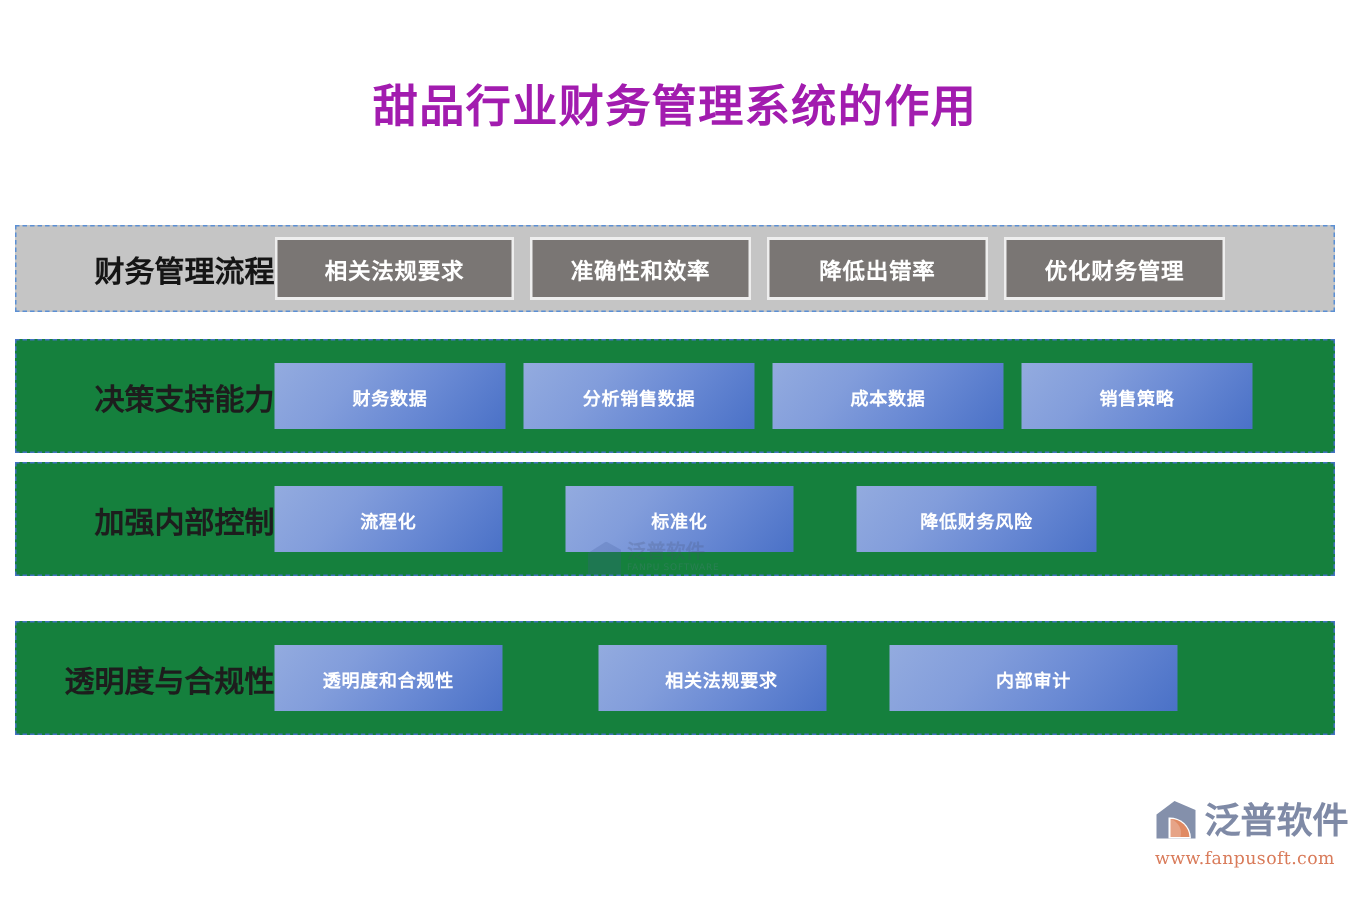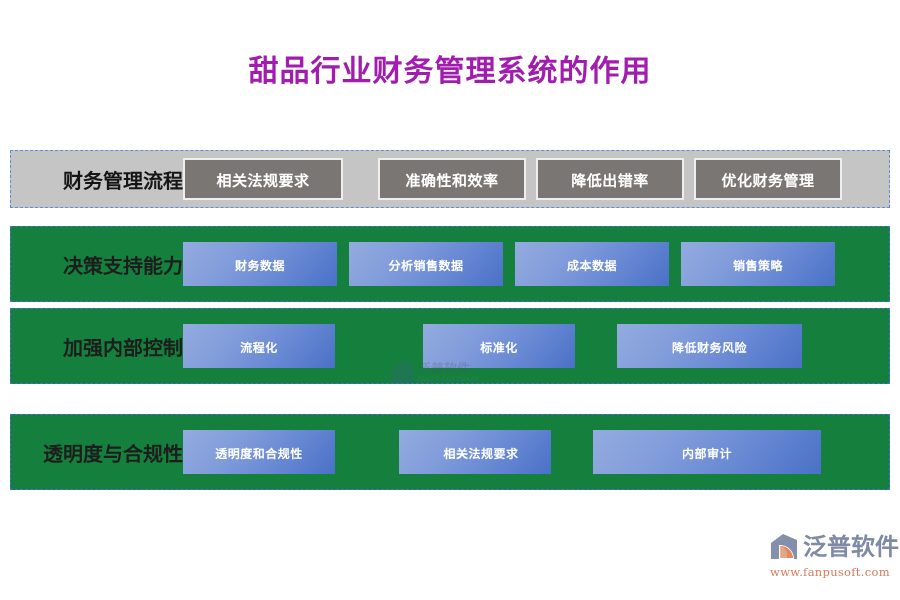--- a/index.html
+++ b/index.html
@@ -96,21 +96,21 @@
     align-items: center;
     justify-content: center;
     color: #ffffff;
     font-size: 15px;
     font-weight: bold;
     font-family: "DejaVu Sans", "Liberation Sans", sans-serif;
     white-space: nowrap;
     letter-spacing: 0.5px;
   }
   .gbox.w1 { width: 160px; }
-  .gbox.w2 { width: 148px; margin-left: 25px; }
+  .gbox.w2 { width: 148px; }
   .gbox.w3 { width: 148px; }
   .gbox.w4 { width: 148px; }
 
   
   .bbox {
     height: 44px;
     box-sizing: border-box;
     background: linear-gradient(130deg, #93abdf 0%, #829ddb 32%, #6a8ad4 62%, #4a71c7 100%);
     display: flex;
     align-items: center;
@@ -121,27 +121,27 @@
     font-family: "DejaVu Sans", "Liberation Sans", sans-serif;
     white-space: nowrap;
     letter-spacing: 0.5px;
   }
 
   
   .row-2 .bbox { width: 154px; margin-right: 12px; }
 
   
   .row-3 .bbox.b1 { width: 152px; margin-right: 42px; }
-  .row-3 .bbox.b2 { width: 152px; margin-right: 42px; margin-left: 46px; }
-  .row-3 .bbox.b3 { width: 185px; }
+  .row-3 .bbox.b2 { width: 152px; margin-right: 42px; }
+  .row-3 .bbox.b3 { width: 160px; }
 
   
   .row-4 .bbox.b1 { width: 152px; margin-right: 64px; }
   .row-4 .bbox.b2 { width: 152px; margin-right: 42px; padding-left: 12px; }
-  .row-4 .bbox.b3 { width: 228px; }
+  .row-4 .bbox.b3 { width: 192px; }
 
   .row-3 .row-label,
   .row-4 .row-label { width: 172px; }
 
   
   .watermark {
     position: absolute;
     left: 392px;
     top: 352px;
     width: 120px;

